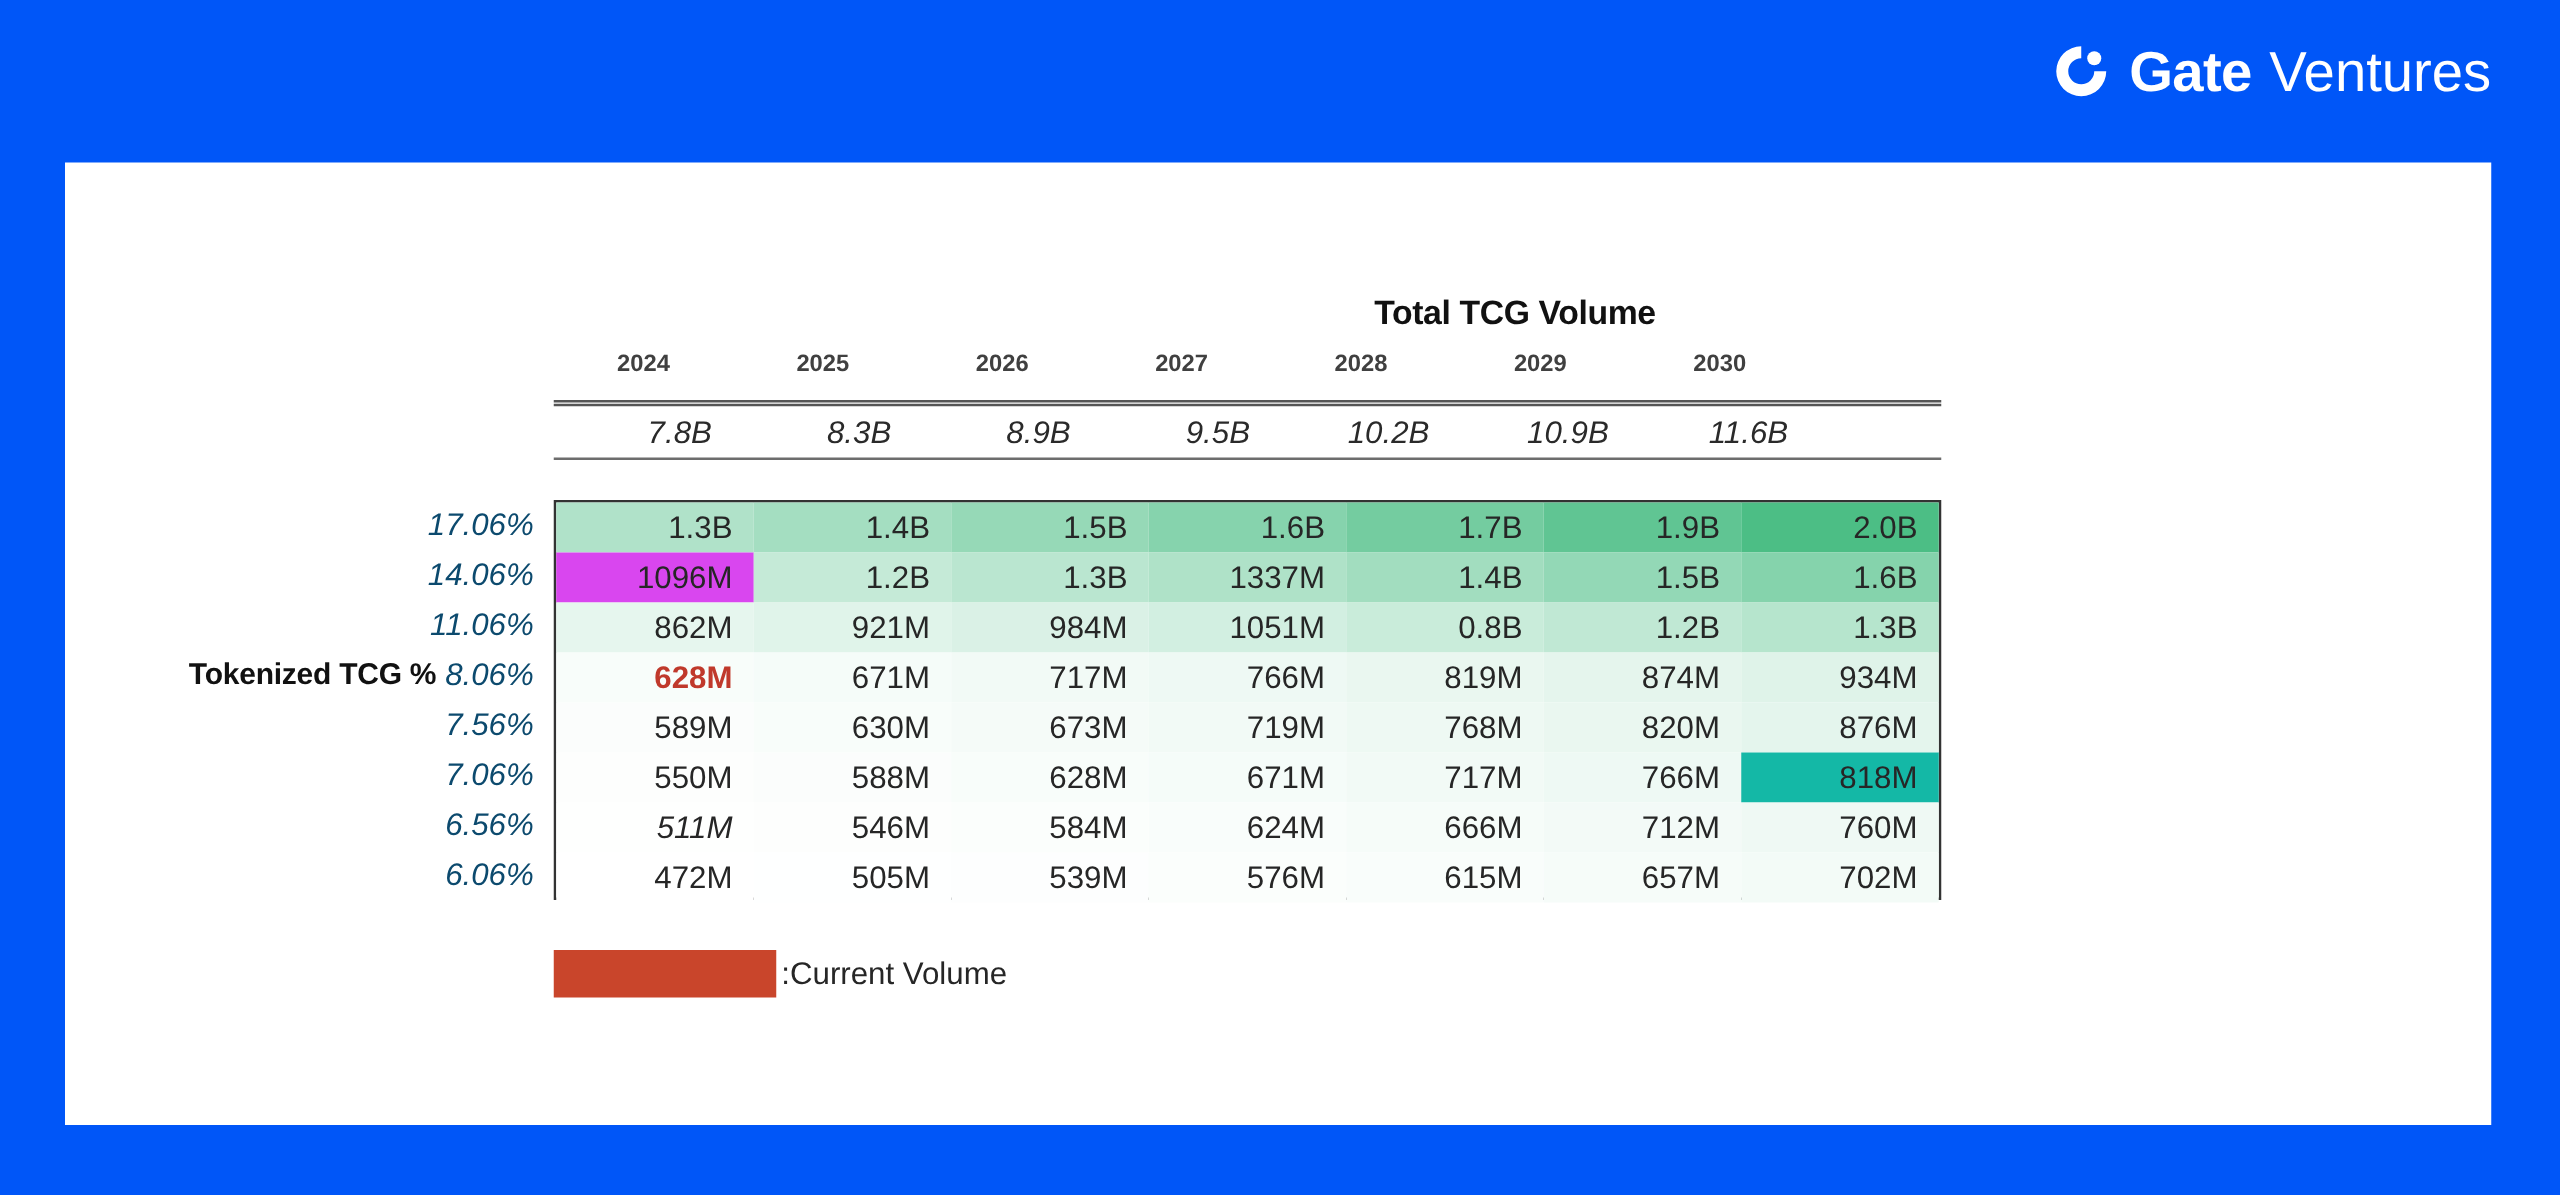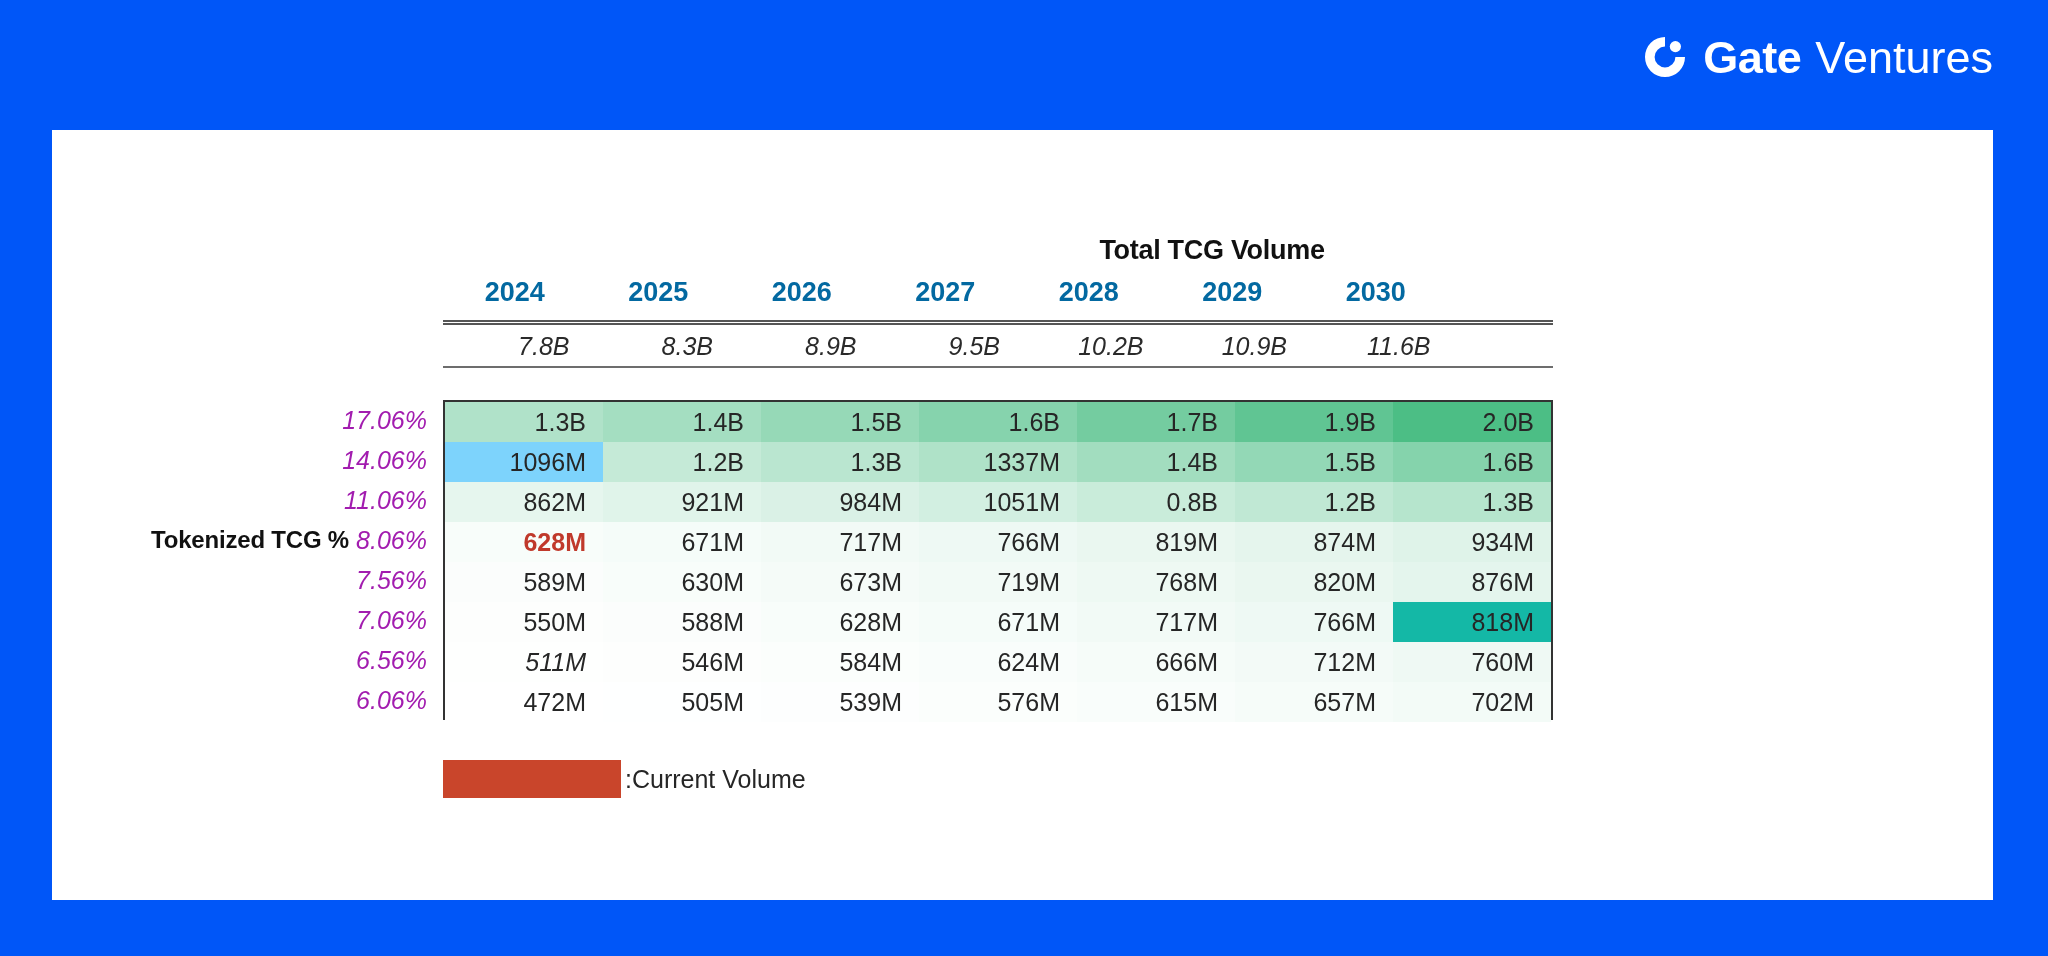--- a/index.html
+++ b/index.html
@@ -60,21 +60,21 @@
   .gcell{
     display:flex; align-items:center; justify-content:flex-end;
     padding-right:17px;
     font-size:25px; color:#262626;
     white-space:nowrap;
   }
 
   
   #year-row{ top:142px; height:40px; }
   #year-row .gcell{
-    font-weight:700; font-size:27px; color:#0369a1;
+    font-weight:700; font-size:19px; color:#404040;
     justify-content:center; padding-right:0;
   }
 
   
   #rule-double{
     position:absolute; left:391px; top:190px; width:1110px; height:5px;
   }
   #rule-double .r1{ position:absolute; left:0; top:0;  width:100%; height:2px; background:#555; }
   #rule-double .r2{ position:absolute; left:0; top:3px; width:100%; height:2px; background:#555; }
 
@@ -108,21 +108,21 @@
   }
   #heat-table td.hilite{ color:#C0392B; font-weight:700; }
 
   
   #pct-col{
     position:absolute; left:0px; top:270px; width:383px; height:320px;
   }
   .pct-label{
     position:absolute; right:8px; width:200px; height:40px;
     display:flex; align-items:center; justify-content:flex-end;
-    font-style:italic; font-size:25px; color:#a21caf;
+    font-style:italic; font-size:25px; color:#0c4a6e;
     white-space:nowrap;
   }
 
   
   #axis-title{
     position:absolute; left:72px; top:390px; width:225px; height:40px;
     display:flex; align-items:center; justify-content:flex-end;
     font-size:24px; font-weight:700; color:#111111;
     letter-spacing:-0.2px; white-space:nowrap;
   }
@@ -209,21 +209,21 @@
             <tr>
               <td style="background: rgb(176, 226, 201);">1.3B</td>
               <td style="background: rgb(164, 222, 193);">1.4B</td>
               <td style="background: rgb(150, 217, 183);">1.5B</td>
               <td style="background: rgb(134, 211, 173);">1.6B</td>
               <td style="background: rgb(116, 204, 160);">1.7B</td>
               <td style="background: rgb(96, 197, 147);">1.9B</td>
               <td style="background: rgb(76, 190, 133);">2.0B</td>
             </tr>
             <tr>
-              <td style="background: #7dd3fc;">1096M</td>
+              <td style="background: #d946ef;">1096M</td>
               <td style="background: rgb(197, 234, 215);">1.2B</td>
               <td style="background: rgb(186, 230, 208);">1.3B</td>
               <td style="background: rgb(175, 226, 200);">1337M</td>
               <td style="background: rgb(162, 221, 191);">1.4B</td>
               <td style="background: rgb(147, 216, 182);">1.5B</td>
               <td style="background: rgb(133, 211, 172);">1.6B</td>
             </tr>
             <tr>
               <td style="background: rgb(230, 246, 238);">862M</td>
               <td style="background: rgb(224, 244, 234);">921M</td>

